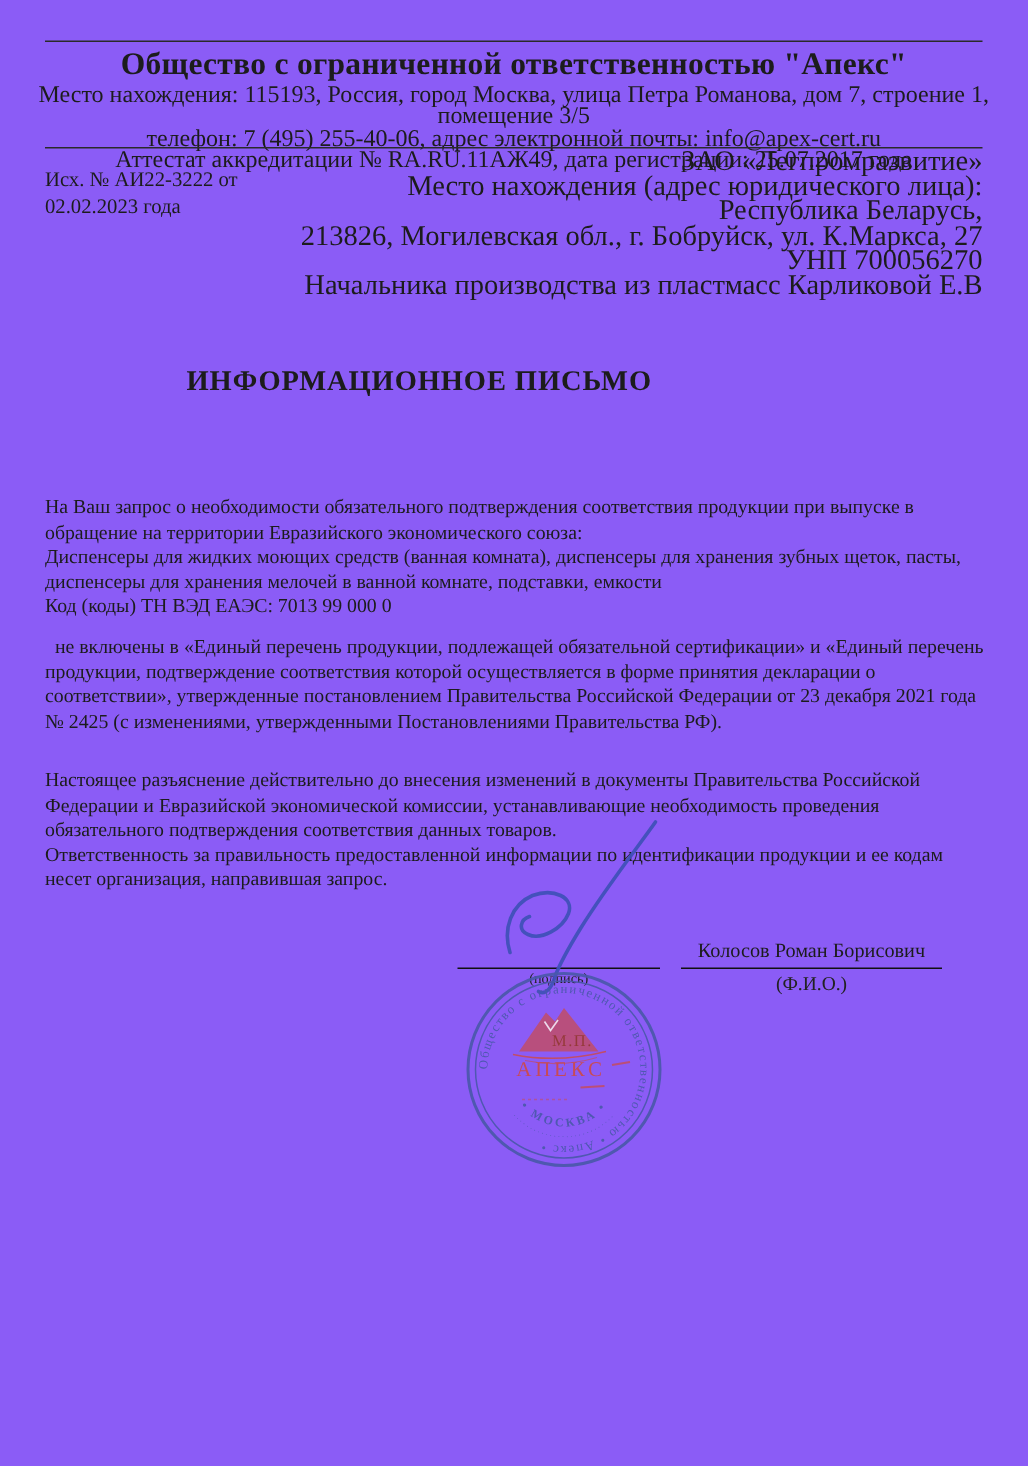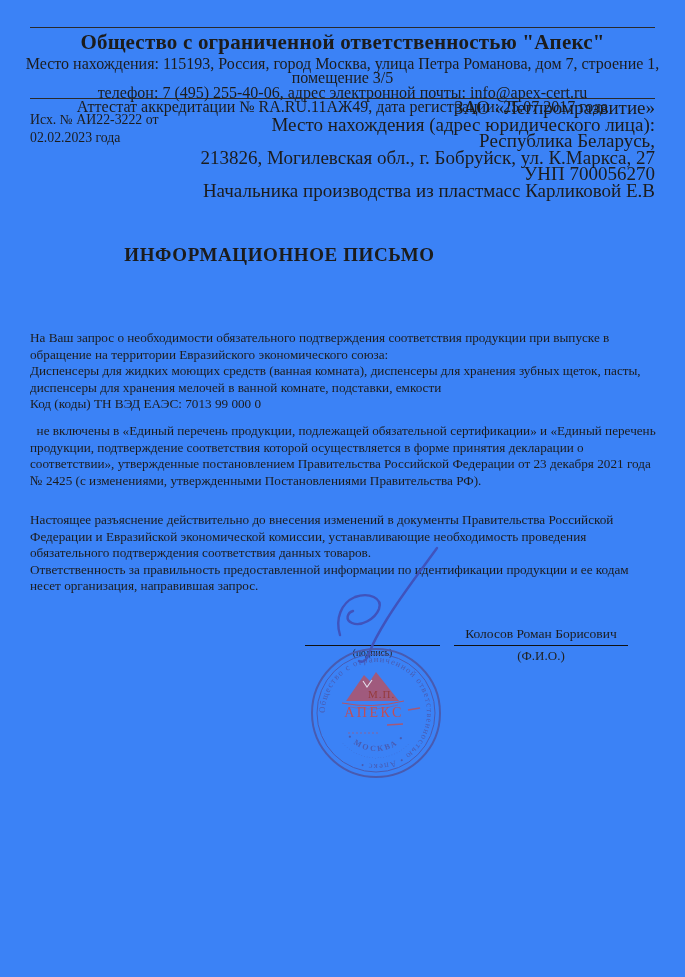--- a/index.html
+++ b/index.html
@@ -1,18 +1,18 @@
 <!DOCTYPE html>
 <html><head>
 <meta charset="utf-8">
 <style>
   html,body { margin:0; padding:0; background:#888; }
   .page {
     position:relative; width:685px; height:977px; margin:0 auto;
-    background:#3b82f6; overflow:hidden;
+    background:#8b5cf6; overflow:hidden;
     font-family:"Liberation Serif", "DejaVu Serif", serif;
     color:#1c1c1c;
   }
   .pre { white-space:pre-line; }
   .rule { position:absolute; left:30px; width:625px; border-top:1.6px solid #2a2a2a; height:0; }
   #rule-top { top:27px; }
   #rule-bottom { top:98px; }
   .company-name {
     position:absolute; top:30px; left:0; width:685px; text-align:center;
     font-size:21px; font-weight:bold; letter-spacing:0.2px;

